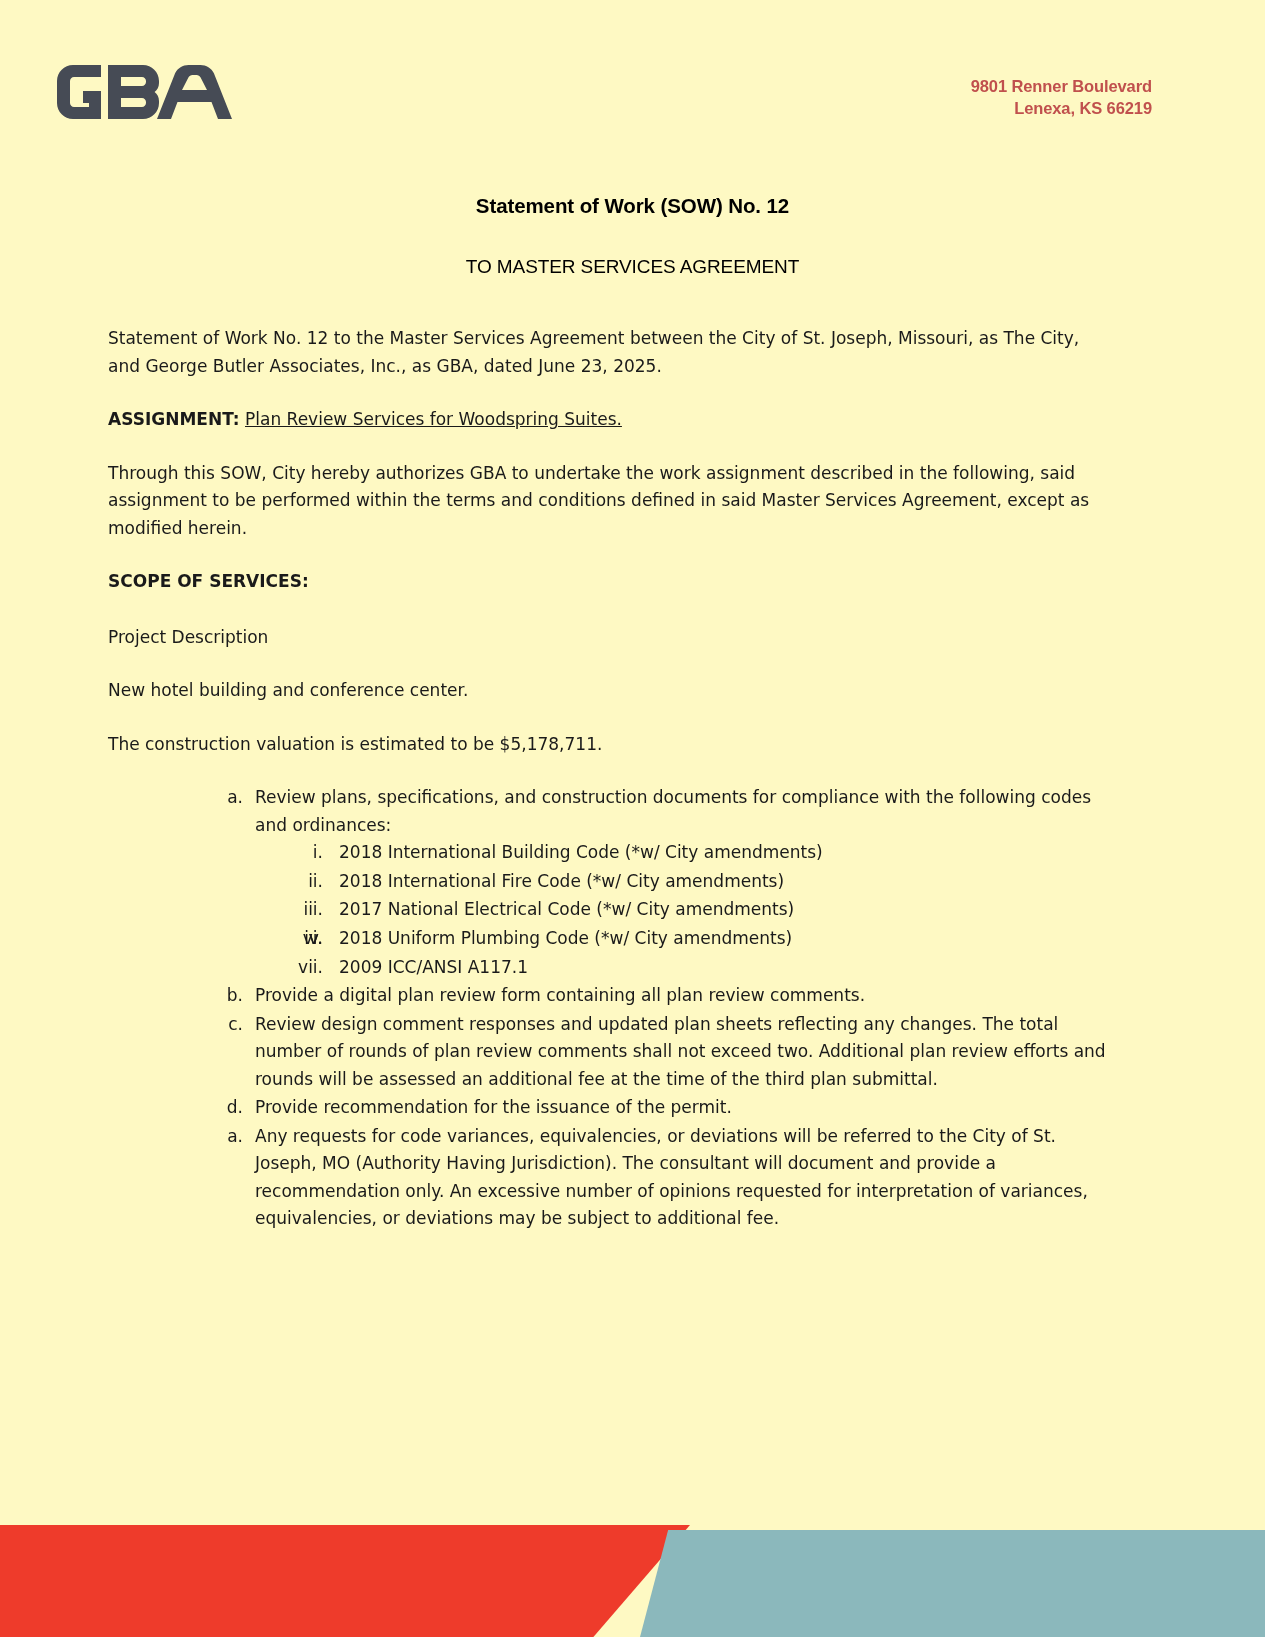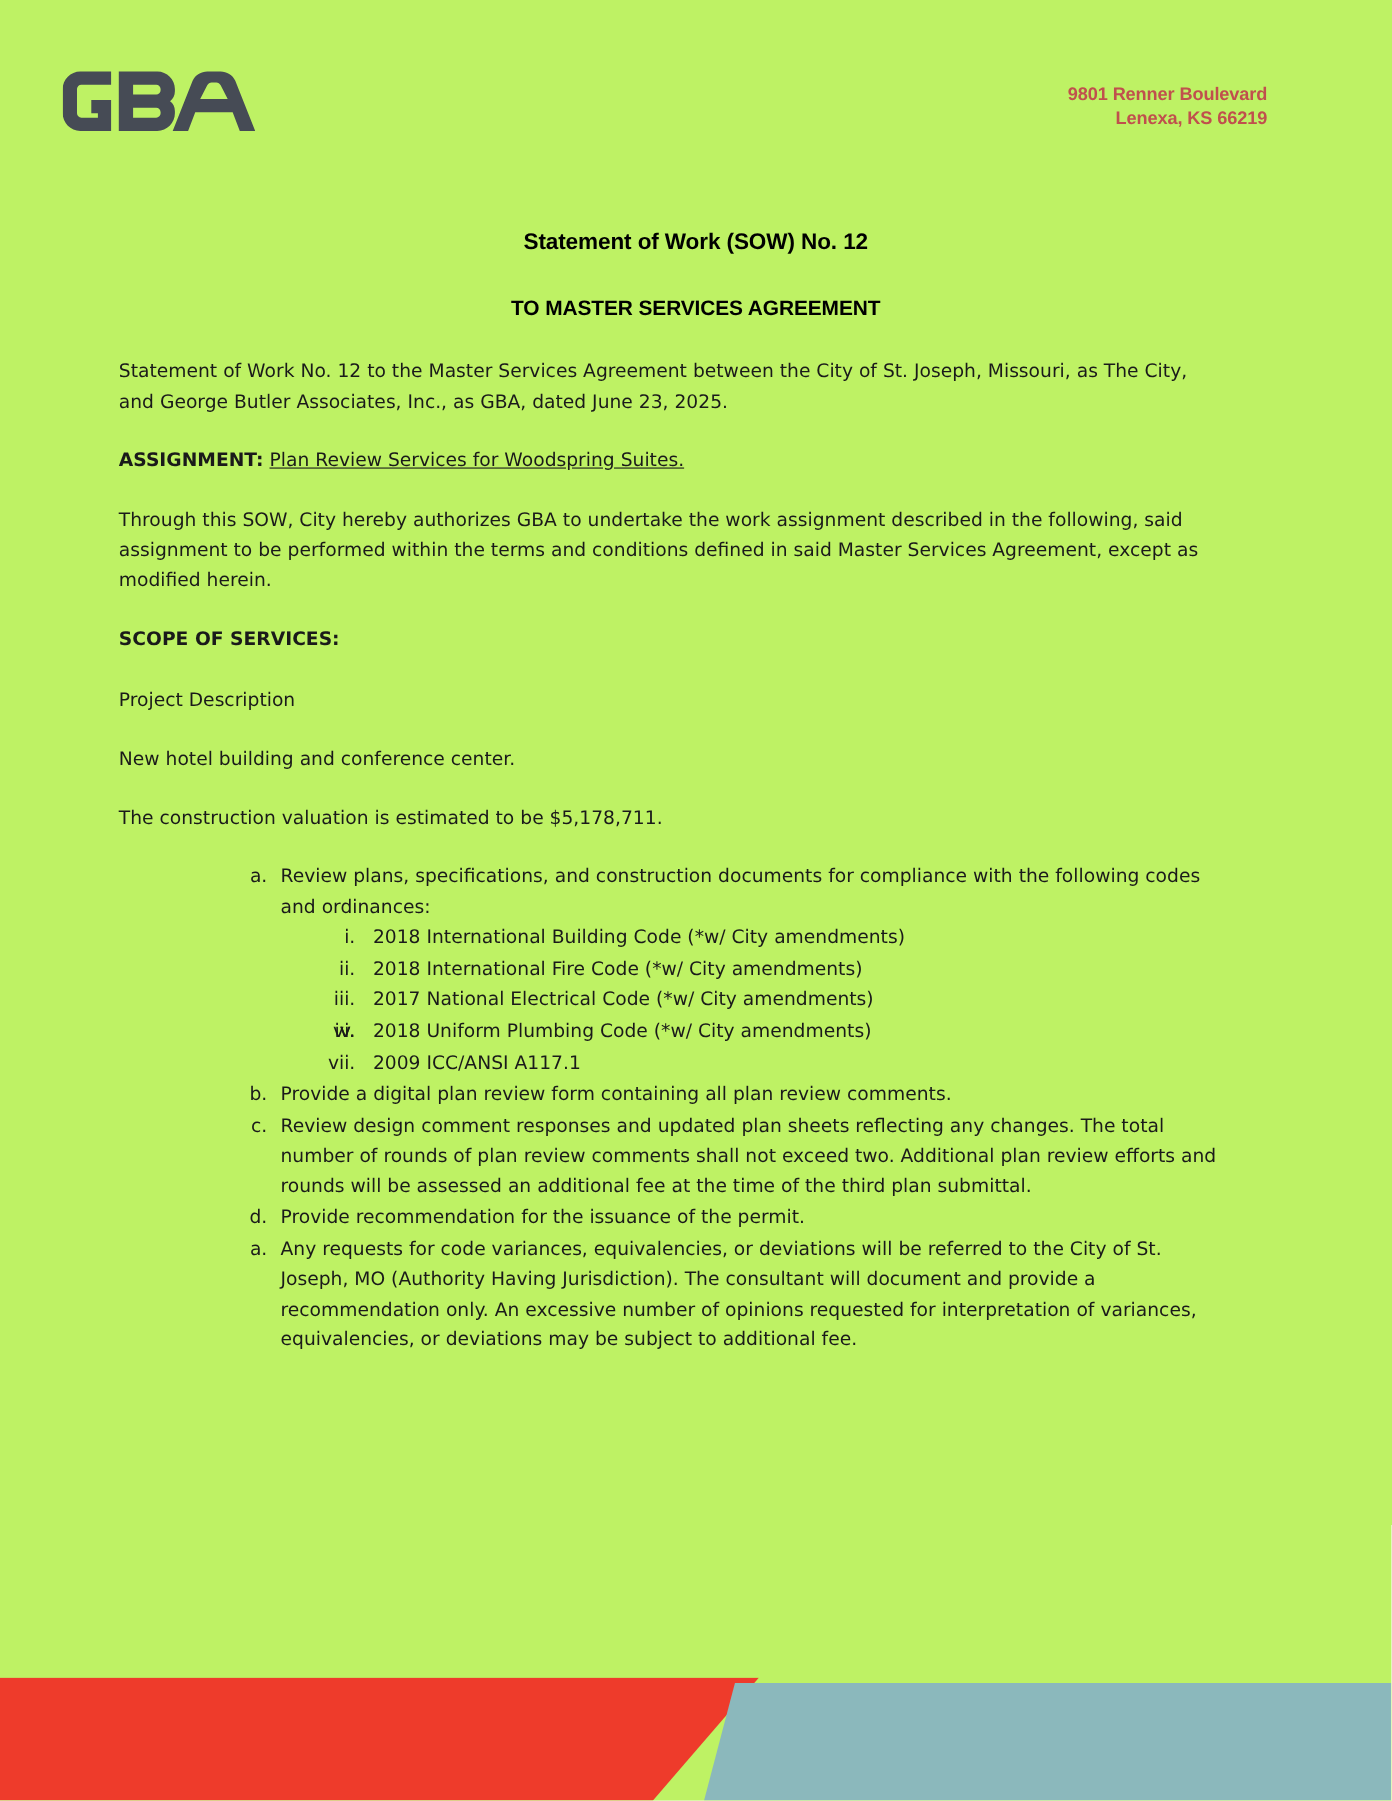--- a/index.html
+++ b/index.html
@@ -9,21 +9,21 @@
     padding: 0;
     background: #ffffff;
   }
   body {
     font-family: "DejaVu Sans", sans-serif;
   }
   .page {
     position: relative;
     width: 1265px;
     height: 1637px;
-    background: #bef264;
+    background: #fef9c3;
     overflow: hidden;
   }
 
   
   .header {
     position: absolute;
     top: 0;
     left: 0;
     width: 1265px;
     height: 170px;
@@ -47,35 +47,35 @@
     font-size: 16.5px;
     line-height: 1.33;
     color: #C0504D;
     letter-spacing: -0.1px;
   }
 
   
   .title-block {
     position: absolute;
     left: 0;
-    top: 208px;
+    top: 194px;
     width: 1265px;
     text-align: center;
   }
   .doc-title {
     font-family: "Liberation Sans", sans-serif;
     font-weight: bold;
     font-size: 20.5px;
     color: #000000;
     margin: 0;
     letter-spacing: -0.1px;
   }
   .doc-subtitle {
     font-family: "Liberation Sans", sans-serif;
-    font-weight: bold;
+    font-weight: normal;
     font-size: 19px;
     color: #000000;
     margin: 38px 0 0 0;
     letter-spacing: -0.1px;
   }
 
   
   .body-wrap {
     position: absolute;
     left: 108px;

